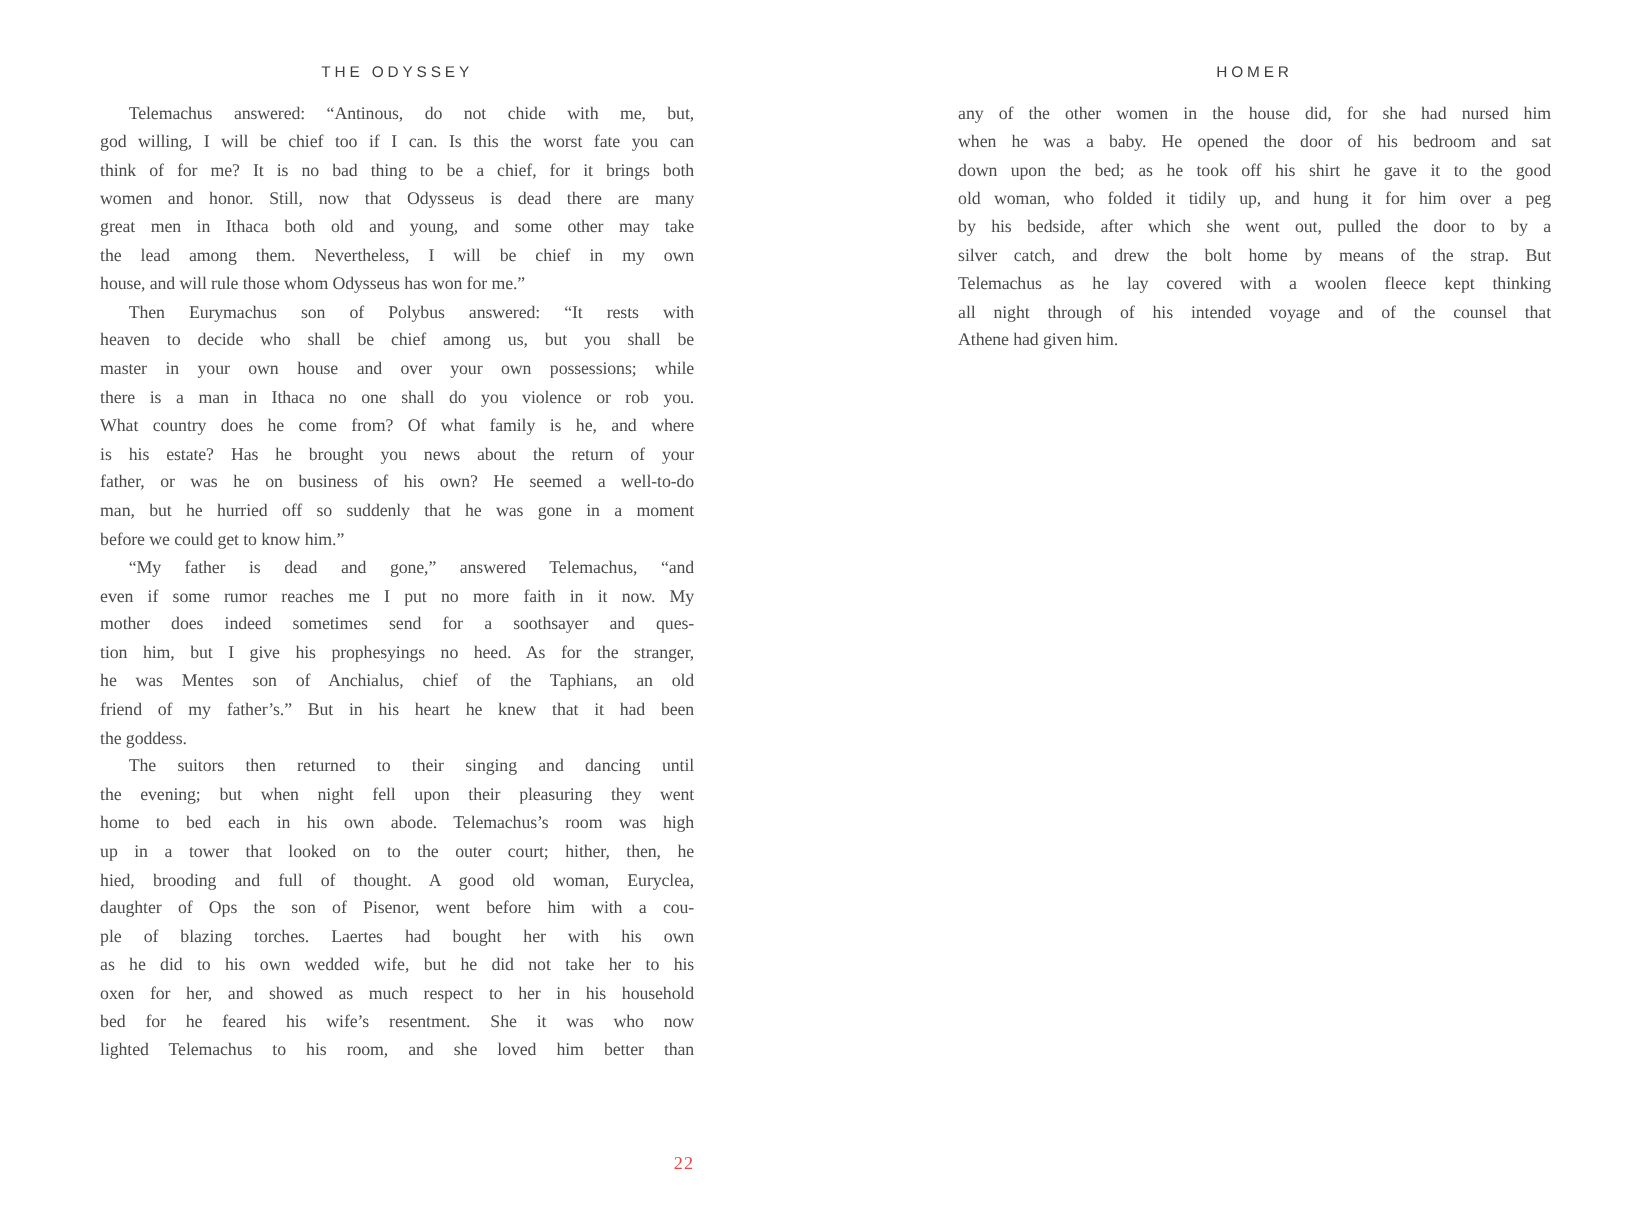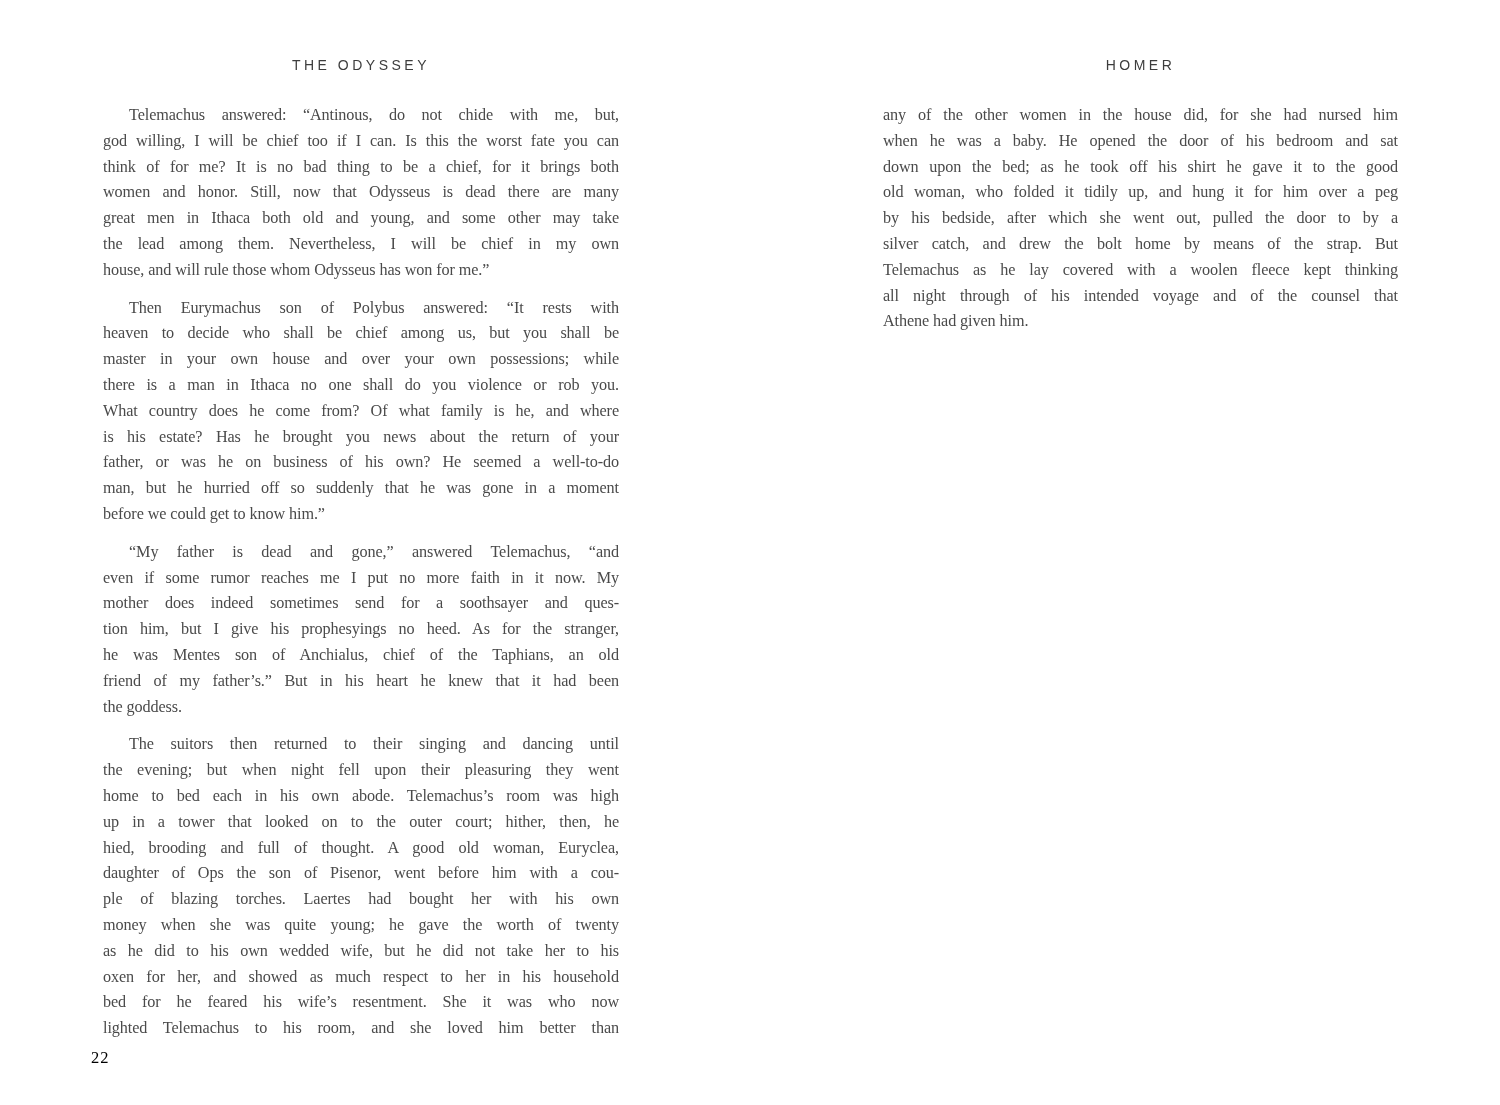--- a/index.html
+++ b/index.html
@@ -37,43 +37,43 @@
 
   .body-text {
     position: absolute;
     top: 91px;
     left: 0;
     width: 100%;
     color: #4a4a4a;
     font-size: 16.2px;
     letter-spacing: -0.1px;
   }
-  .para { margin: 12px; padding: 0; }
+  .para { margin: 0; padding: 0; }
   .line {
     line-height: 25.8px;
     text-align: justify;
     text-align-last: justify;
     white-space: normal;
   }
   .line.flush {
     text-align-last: left;
   }
   .para.indent .line:first-child {
     text-indent: 26px;
   }
 
   .folio {
     position: absolute;
     top: 1048px;
     left: 0;
     width: 100%;
-    text-align: left;
+    text-align: right;
     font-size: 16.5px;
     letter-spacing: 1px;
-    color: #000000;
+    color: #ef4444;
   }
 </style>
 </head>
 <body>
 
 <div class="book-page page-left">
   <div class="running-head">THE ODYSSEY</div>
   <div class="body-text">
       <div class="para indent">
         <div class="line">Telemachus answered: “Antinous, do not chide with me, but,</div>
@@ -105,21 +105,20 @@
         <div class="line flush">the goddess.</div>
       </div>
       <div class="para indent">
         <div class="line">The suitors then returned to their singing and dancing until</div>
         <div class="line">the evening; but when night fell upon their pleasuring they went</div>
         <div class="line">home to bed each in his own abode. Telemachus’s room was high</div>
         <div class="line">up in a tower that looked on to the outer court; hither, then, he</div>
         <div class="line">hied, brooding and full of thought. A good old woman, Euryclea,</div>
         <div class="line">daughter of Ops the son of Pisenor, went before him with a cou-</div>
         <div class="line">ple of blazing torches. Laertes had bought her with his own</div>
-        <div class="line">money when she was quite young; he gave the worth of twenty</div>
         <div class="line">as he did to his own wedded wife, but he did not take her to his</div>
         <div class="line">oxen for her, and showed as much respect to her in his household</div>
         <div class="line">bed for he feared his wife’s resentment. She it was who now</div>
         <div class="line">lighted Telemachus to his room, and she loved him better than</div>
       </div>
     </div>
   <div class="folio">22</div>
 </div>
 
 <div class="book-page page-right">

